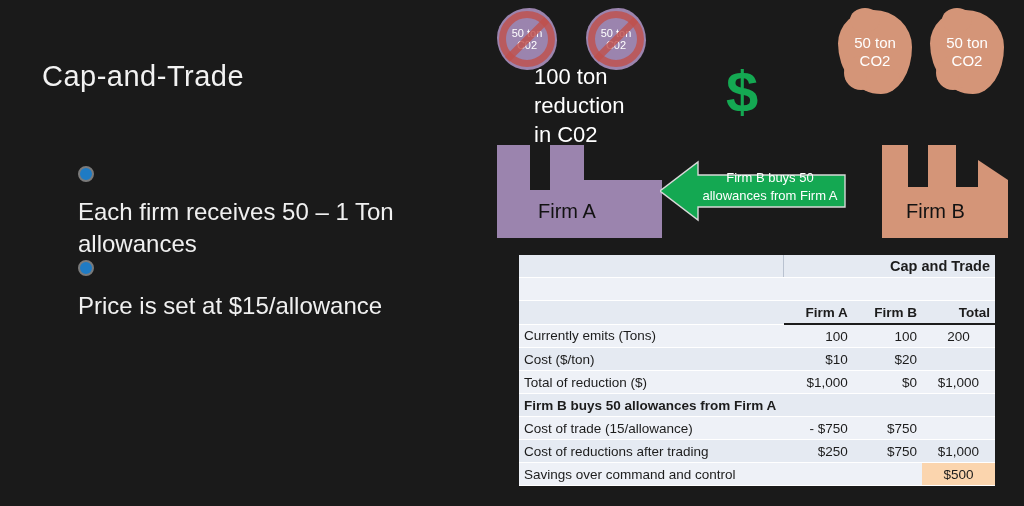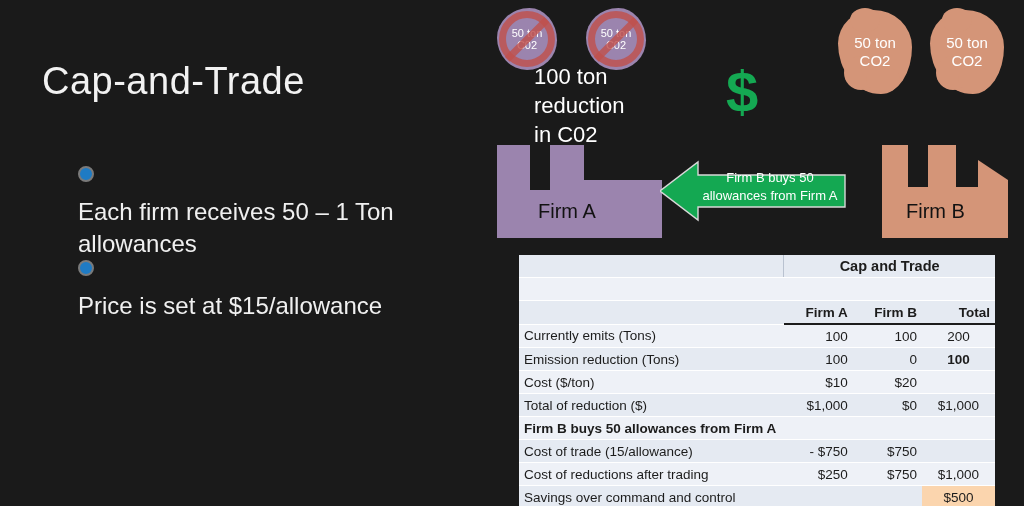--- a/index.html
+++ b/index.html
@@ -14,21 +14,21 @@
     overflow: hidden;
     font-family: "Liberation Sans", sans-serif;
     color: #ffffff;
   }
 
   
   #slide-title {
     position: absolute;
     left: 42px;
     top: 60px;
-    font-size: 38px;
+    font-size: 29px;
     font-weight: 400;
     letter-spacing: 0.5px;
     color: #f2f2f2;
     white-space: nowrap;
   }
   .bullet-row {
     position: absolute;
     display: flex;
     align-items: flex-start;
     gap: 14px;
@@ -199,21 +199,21 @@
   #data-table tr:nth-child(odd) td  { background: #e5eaf2; }
   .col-label { width: 272px; text-align: left; }
   .col-num   { width: 66px; text-align: right; }
   .col-total { width: 72px; text-align: center; }
   .th-under {
     font-weight: 700;
     text-align: right;
     border-bottom: 2px solid #1c1c1c !important;
   }
   #caption-cell {
-    text-align: center;
+    text-align: right;
     font-weight: 700;
     font-size: 14.5px;
     border-left: 1px solid #b9c2d0;
   }
   .bold-cell { font-weight: 700; }
   .hl-cell { background: #fbd5ae !important; }
   .section-row td { font-weight: 700; }
 </style>
 </head>
 <body>
@@ -317,26 +317,20 @@
       <td class="col-total th-under">Total</td>
     </tr>
 
     <tr>
       <td class="col-label">Currently emits  (Tons)</td>
       <td class="col-num">100</td>
       <td class="col-num">100</td>
       <td class="col-total">200</td>
     </tr>
     <tr>
-      <td class="col-label">Emission reduction (Tons)</td>
-      <td class="col-num">100</td>
-      <td class="col-num">0</td>
-      <td class="col-total bold-cell">100</td>
-    </tr>
-    <tr>
       <td class="col-label">Cost ($/ton)</td>
       <td class="col-num">$10</td>
       <td class="col-num">$20</td>
       <td class="col-total"></td>
     </tr>
     <tr>
       <td class="col-label">Total of reduction ($)</td>
       <td class="col-num">$1,000</td>
       <td class="col-num">$0</td>
       <td class="col-total">$1,000</td>

